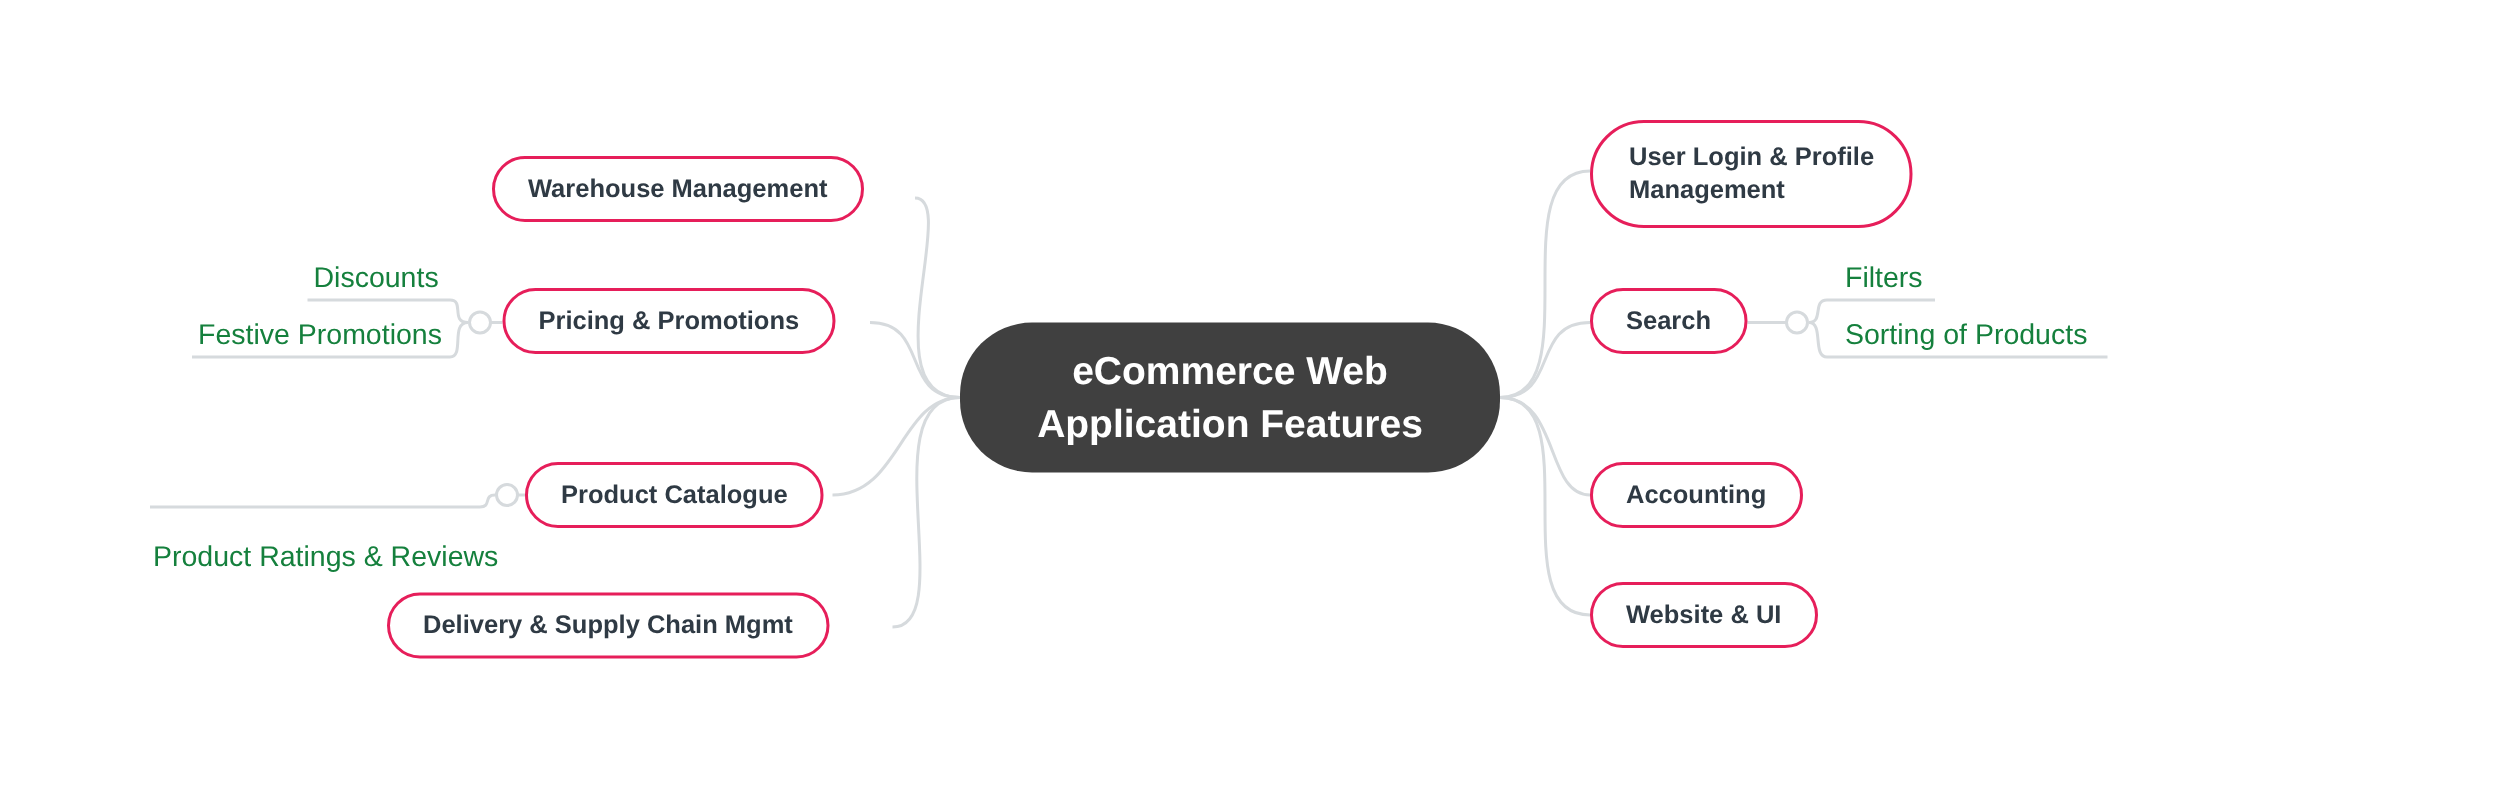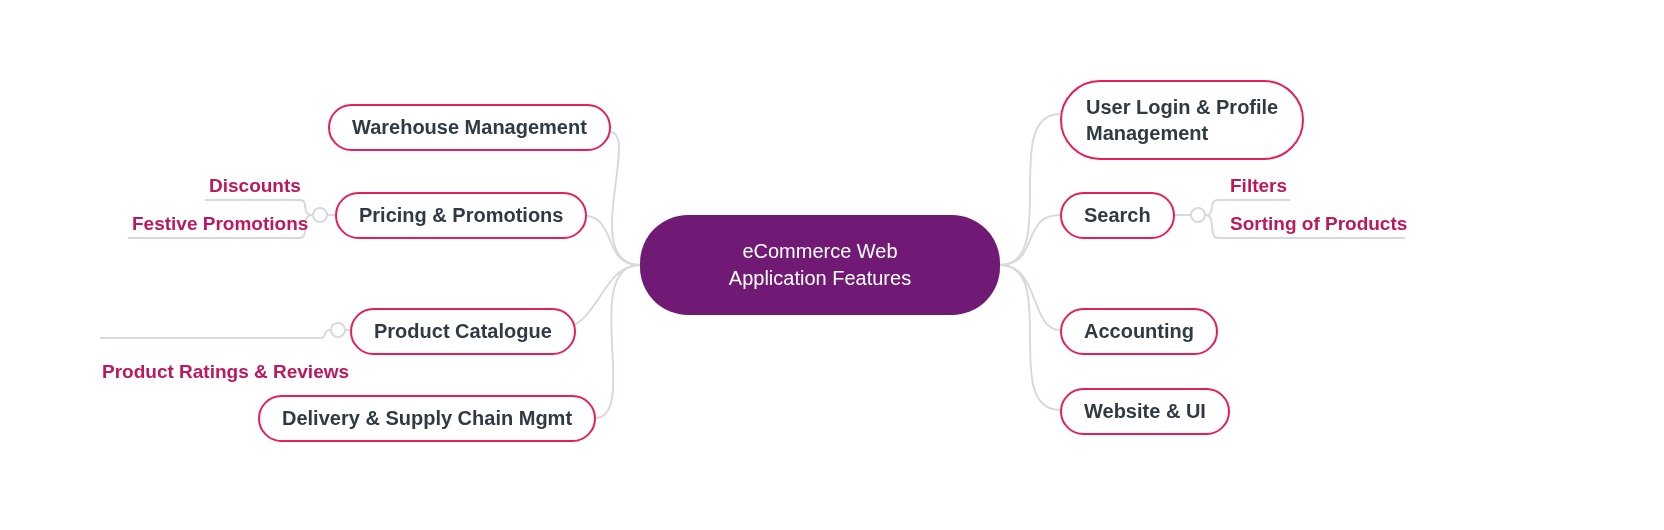--- a/index.html
+++ b/index.html
@@ -13,51 +13,51 @@
   }
   svg.connectors {
     position: absolute;
     top: 0; left: 0;
     width: 1664px;
     height: 530px;
     pointer-events: none;
   }
   .center-node {
     position: absolute;
-    background: #701a75;
+    background: #404040;
     color: #ffffff;
-    font-size: 20px;
-    font-weight: 400;
+    font-size: 26px;
+    font-weight: 700;
     text-align: center;
     border-radius: 48px;
     display: flex;
     align-items: center;
     justify-content: center;
     line-height: 1.35;
     padding: 20px 40px;
   }
   .branch-node {
     position: absolute;
     background: #ffffff;
     color: #2f3a44;
     border: 2px solid #e61e5a;
     border-radius: 999px;
-    font-size: 20px;
+    font-size: 17px;
     font-weight: 700;
     padding: 10px 22px;
     display: flex;
     align-items: center;
     white-space: nowrap;
   }
   .branch-node.tall { line-height: 1.3; white-space: normal; text-align: left; }
   .leaf-node {
     position: absolute;
-    color: #be185d;
+    color: #15803d;
     font-size: 19px;
-    font-weight: 700;
+    font-weight: 400;
     white-space: nowrap;
   }
 </style>
 </head>
 <body>
 
 <svg class="connectors">
 
   <path d="M 640 265 C 580 265, 640 132, 610 132" stroke="#d6dadd" stroke-width="2" fill="none"></path>
 

